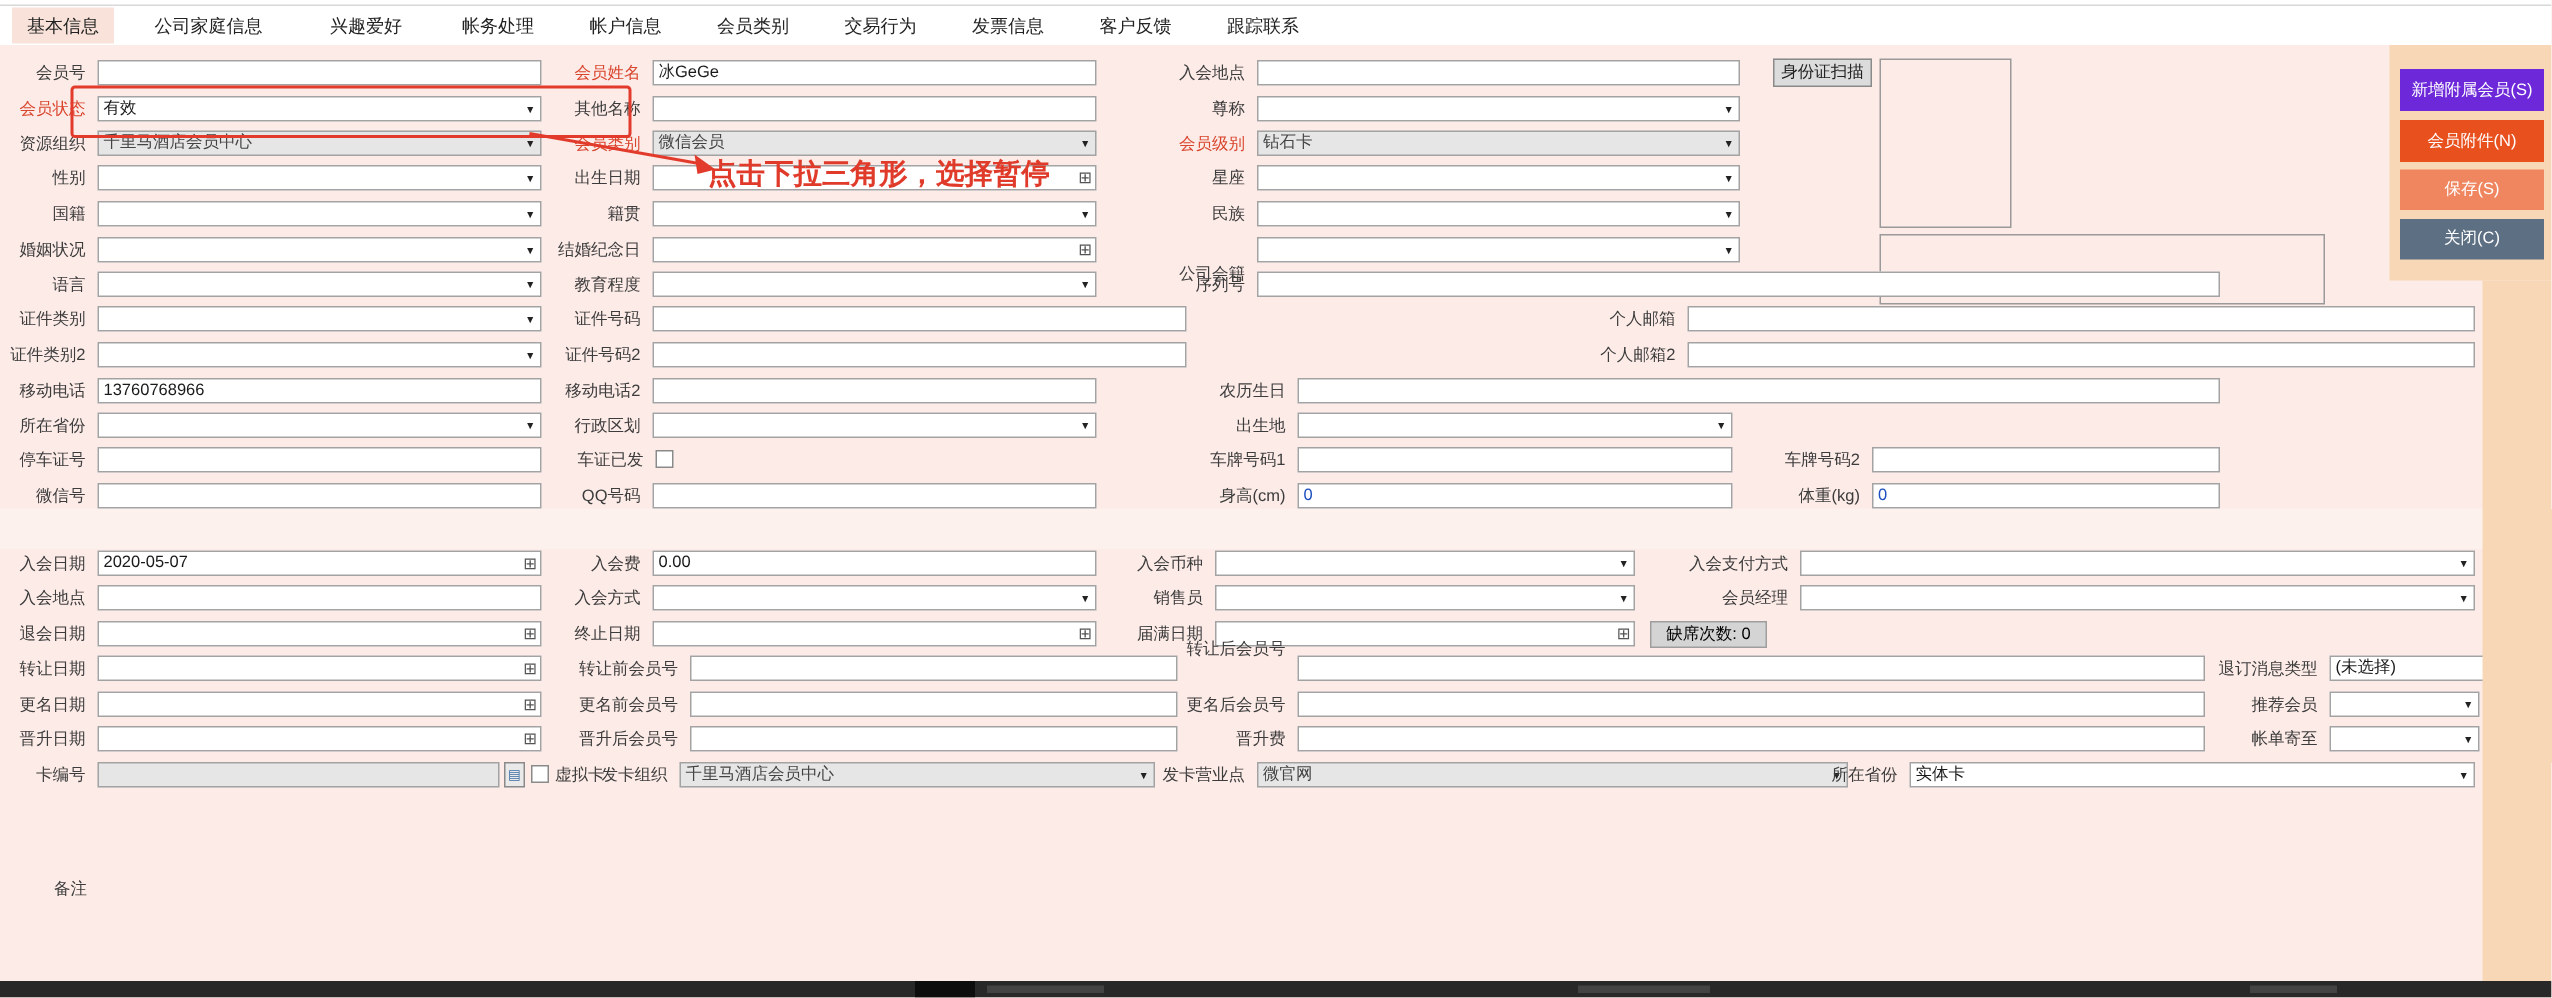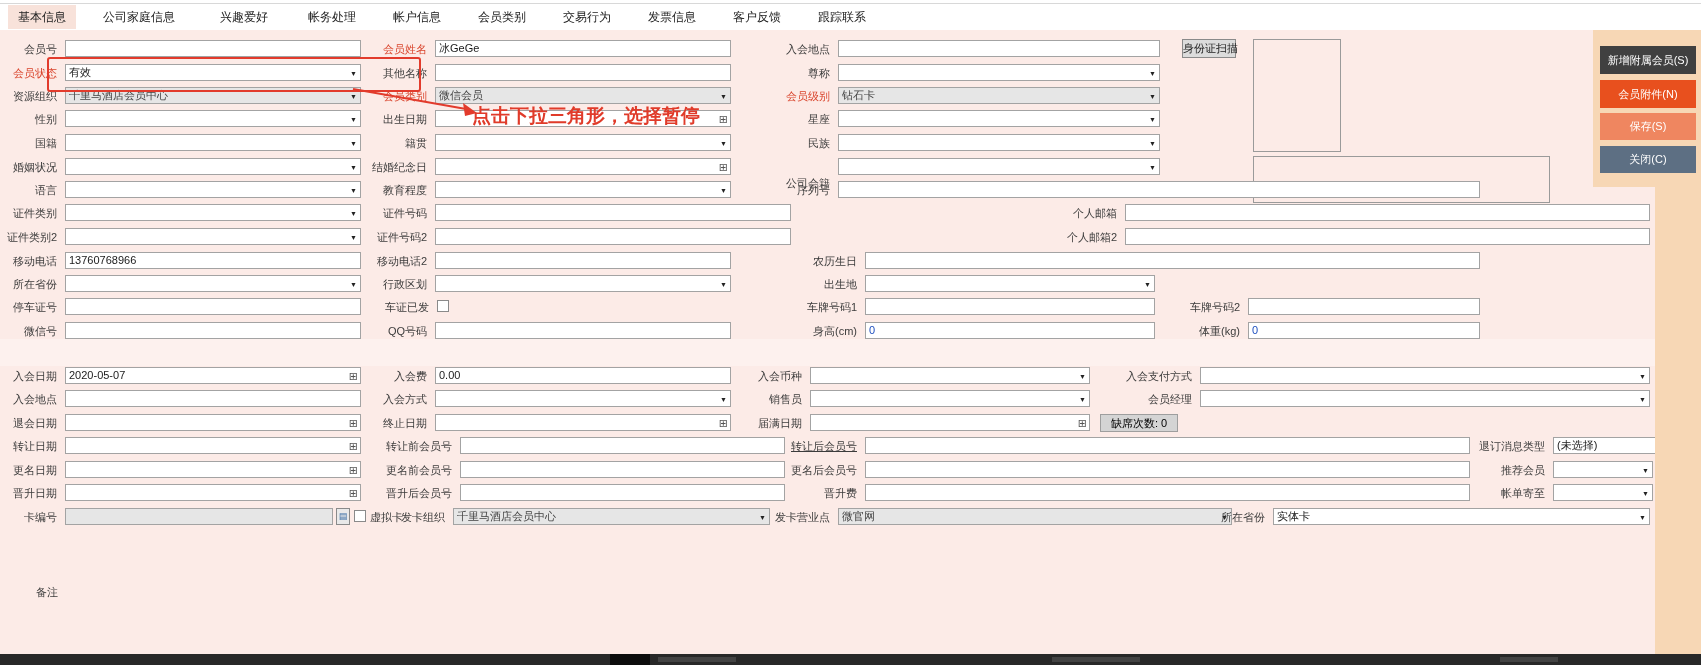--- a/index.html
+++ b/index.html
@@ -58,21 +58,21 @@
 
   <div id="gapband"></div>
 
   <div id="form-area">
       <span class="flabel" style="left: -113px; top: 41px;">会员号</span>
       <div class="ffield" style="left: 65px; top: 40px; width: 296px;"><span></span></div>
       <span class="flabel red" style="left: 257px; top: 41px;">会员姓名</span>
       <div class="ffield" style="left: 435px; top: 40px; width: 296px;"><span>冰GeGe</span></div>
       <span class="flabel" style="left: 660px; top: 41px;">入会地点</span>
       <div class="ffield" style="left: 838px; top: 40px; width: 322px;"><span></span></div>
-      <div class="fbtn" style="left: 1182px; top: 39px; width: 54px;">身份证扫描</div>
+      <div class="fbtn" style="left: 1182px; top: 39px; width: 66px;">身份证扫描</div>
       <div class="fbox" style="left: 1253px; top: 39px; width: 88px; height: 113px;"></div>
       <div class="fbox" style="left: 1253px; top: 156px; width: 297px; height: 47px;"></div>
       <span class="flabel red" style="left: -113px; top: 65px;">会员状态</span>
       <div class="ffield" style="left: 65px; top: 64px; width: 296px;"><span>有效</span><span class="arr">▼</span></div>
       <span class="flabel" style="left: 257px; top: 65px;">其他名称</span>
       <div class="ffield" style="left: 435px; top: 64px; width: 296px;"><span></span></div>
       <span class="flabel" style="left: 660px; top: 65px;">尊称</span>
       <div class="ffield" style="left: 838px; top: 64px; width: 322px;"><span></span><span class="arr">▼</span></div>
       <span class="flabel" style="left: -113px; top: 88px;">资源组织</span>
       <div class="ffield dis" style="left: 65px; top: 87px; width: 296px;"><span>千里马酒店会员中心</span><span class="arr">▼</span></div>
@@ -164,21 +164,21 @@
       <div class="ffield" style="left: 65px; top: 414px; width: 296px;"><span></span><span class="cal">⊞</span></div>
       <span class="flabel" style="left: 257px; top: 415px;">终止日期</span>
       <div class="ffield" style="left: 435px; top: 414px; width: 296px;"><span></span><span class="cal">⊞</span></div>
       <span class="flabel" style="left: 632px; top: 415px;">届满日期</span>
       <div class="ffield" style="left: 810px; top: 414px; width: 280px;"><span></span><span class="cal">⊞</span></div>
       <div class="fbadge" style="left: 1100px; top: 414px; width: 78px;">缺席次数: 0</div>
       <span class="flabel" style="left: -113px; top: 438px;">转让日期</span>
       <div class="ffield" style="left: 65px; top: 437px; width: 296px;"><span></span><span class="cal">⊞</span></div>
       <span class="flabel" style="left: 282px; top: 438px;">转让前会员号</span>
       <div class="ffield" style="left: 460px; top: 437px; width: 325px;"><span></span></div>
-      <span class="flabel" style="left: 687px; top: 438px; text-decoration: underline;">转让后会员号</span>
+      <span class="flabel" style="left: 687px; top: 425px;">转让后会员号</span>
       <div class="ffield" style="left: 865px; top: 437px; width: 605px;"><span></span></div>
       <span class="flabel" style="left: 1375px; top: 438px;">退订消息类型</span>
       <div class="ffield" style="left: 1553px; top: 437px; width: 116px;"><span>(未选择)</span><span class="arr">▼</span></div>
       <span class="flabel" style="left: -113px; top: 462px;">更名日期</span>
       <div class="ffield" style="left: 65px; top: 461px; width: 296px;"><span></span><span class="cal">⊞</span></div>
       <span class="flabel" style="left: 282px; top: 462px;">更名前会员号</span>
       <div class="ffield" style="left: 460px; top: 461px; width: 325px;"><span></span></div>
       <span class="flabel" style="left: 687px; top: 462px;">更名后会员号</span>
       <div class="ffield" style="left: 865px; top: 461px; width: 605px;"><span></span></div>
       <span class="flabel" style="left: 1375px; top: 462px;">推荐会员</span>
@@ -200,21 +200,21 @@
       <div class="ffield dis" style="left: 453px; top: 508px; width: 317px;"><span>千里马酒店会员中心</span><span class="arr">▼</span></div>
       <span class="flabel" style="left: 660px; top: 509px;">发卡营业点</span>
       <div class="ffield dis" style="left: 838px; top: 508px; width: 394px;"><span>微官网</span><span class="arr">▼</span></div>
       <span class="flabel" style="left: 1095px; top: 509px;">所在省份</span>
       <div class="ffield" style="left: 1273px; top: 508px; width: 377px;"><span>实体卡</span><span class="arr">▼</span></div>
     </div>
 
   <div id="sidebar-top"></div>
   <div id="sidebar-strip"></div>
   <div id="sidebar-buttons">
-      <div class="sbtn" style="top: 46px; height: 28px; line-height: 28px; background: #404040;">新增附属会员(S)</div>
+      <div class="sbtn" style="top: 46px; height: 28px; line-height: 28px; background: #6d28d9;">新增附属会员(S)</div>
       <div class="sbtn" style="top: 80px; height: 28px; line-height: 28px; background: rgb(232, 80, 30);">会员附件(N)</div>
       <div class="sbtn" style="top: 113px; height: 27px; line-height: 27px; background: rgb(239, 134, 96);">保存(S)</div>
       <div class="sbtn" style="top: 146px; height: 27px; line-height: 27px; background: rgb(93, 111, 131);">关闭(C)</div>
     </div>
 
   <span id="remark-label">备注</span>
 
   <div id="redbox"></div>
   <svg id="arrow-svg" width="140" height="34">
     <line x1="8" y1="3" x2="121" y2="23" stroke="#e23b2c" stroke-width="2"></line>

